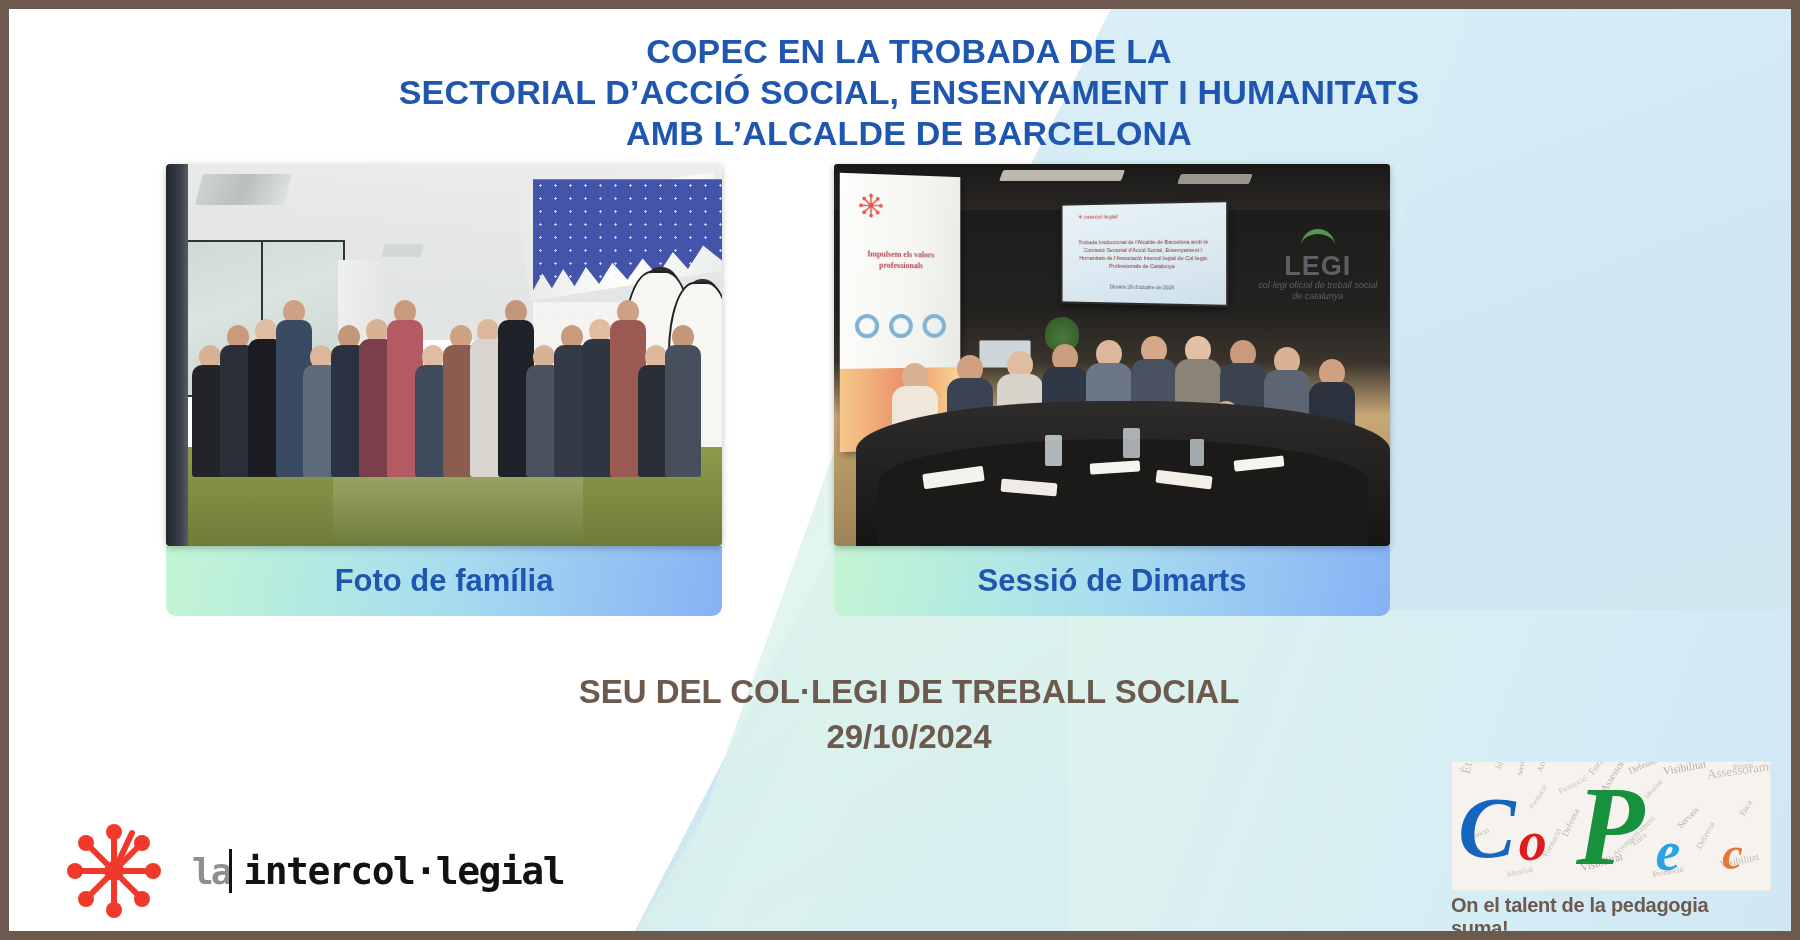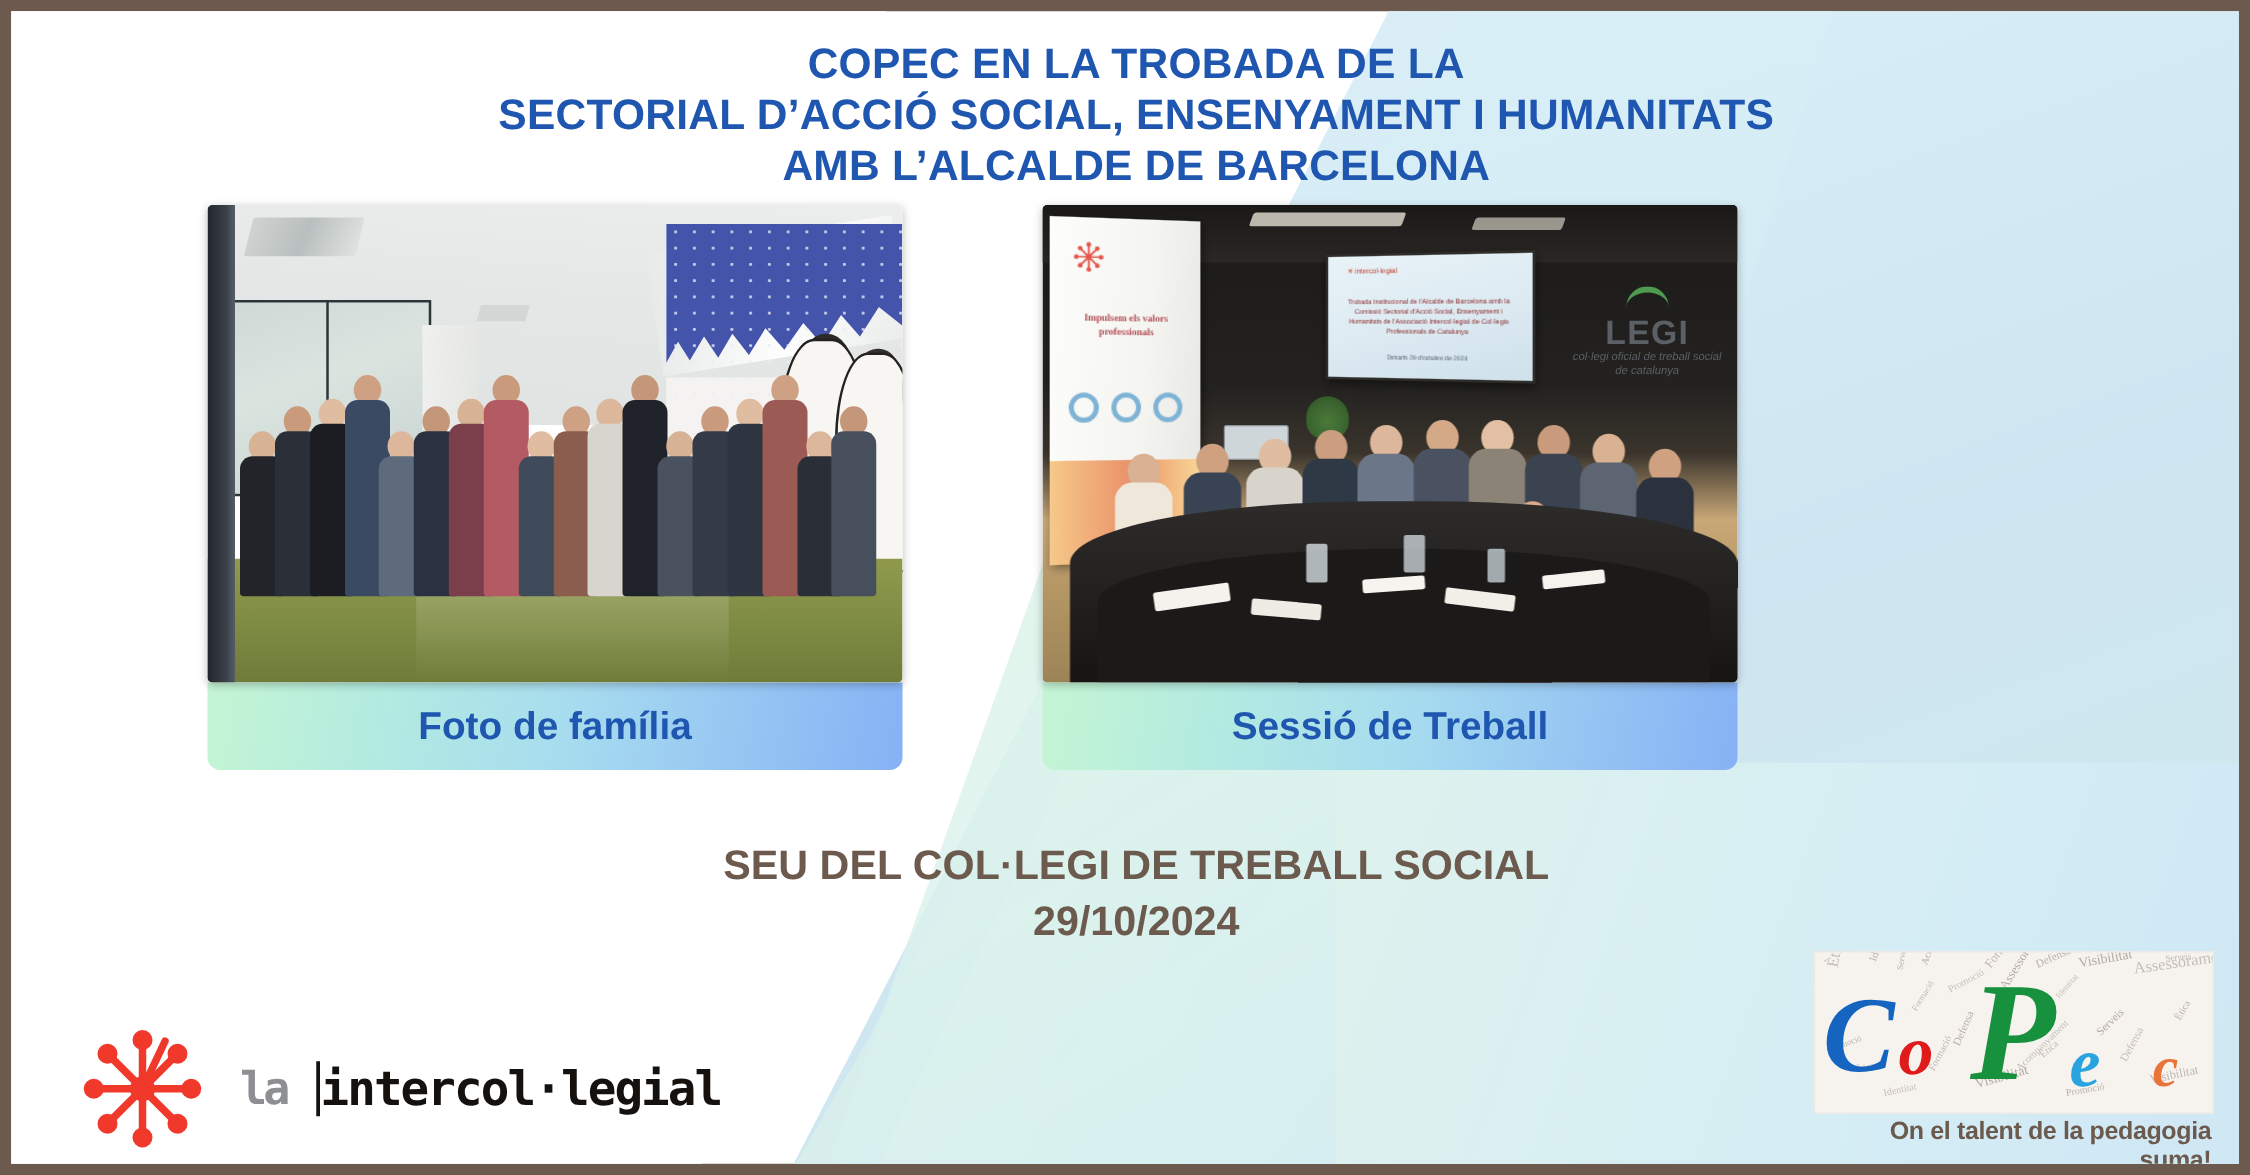--- a/index.html
+++ b/index.html
@@ -188,31 +188,31 @@
   .footer-text .ft-date{font-size:33px;}
 
   
   #logo-intercollegial{position:absolute;left:55px;top:812px;width:410px;height:100px;z-index:7;
     display:flex;align-items:center;gap:28px;}
   .ic-star{width:100px;height:100px;position:relative;flex:0 0 auto;}
   .ic-word{display:flex;align-items:center;}
   .ic-la{font-size:36px;font-weight:bold;color:#8d8f93;letter-spacing:-3px;
     font-family:"DejaVu Sans Mono",monospace;}
   .ic-main{font-size:38px;font-weight:bold;color:#14110f;letter-spacing:-1.5px;
-    font-family:"DejaVu Sans Mono",monospace;border-left:3px solid #14110f;padding-left:0;margin-left:24px;}
+    font-family:"DejaVu Sans Mono",monospace;border-left:3px solid #14110f;padding-left:11px;}
 
   
   #logo-copec{position:absolute;left:1442px;top:752px;width:318px;height:170px;z-index:7;}
   .cp-cloud{position:relative;width:318px;height:128px;
     background:#f6f3ef;overflow:hidden;border:1px solid #ece8e2;}
   .cp-words{position:absolute;inset:0;}
   .cp-words span{position:absolute;color:#a79e95;font-family:"Liberation Serif",serif;white-space:nowrap;}
   .cp-letters{position:absolute;inset:0;font-family:"Liberation Serif",serif;font-style:italic;font-weight:bold;}
   .cp-letters span{position:absolute;line-height:1;}
-  .cp-tag{width:318px;text-align:right;font-size:20px;font-weight:bold;
+  .cp-tag{width:318px;text-align:left;font-size:20px;font-weight:bold;
     color:#6b5a4d;margin-top:3px;letter-spacing:-.3px;}
 </style>
 </head>
 <body>
 
 <div id="slide">
 
   <div class="bg-layer">
     <div class="wedge-right"></div>
     <div class="wedge-mid"></div>
@@ -432,21 +432,21 @@
           <div style="position: absolute; left: 16%; top: 80%; width: 11%; height: 4%; background: rgb(244, 242, 236); border-radius: 2px; transform: rotate(-8deg);"></div>
           <div style="position: absolute; left: 30%; top: 83%; width: 10%; height: 3.5%; background: rgb(238, 236, 228); border-radius: 2px; transform: rotate(5deg);"></div>
           <div style="position: absolute; left: 46%; top: 78%; width: 9%; height: 3%; background: rgb(246, 244, 238); border-radius: 2px; transform: rotate(-4deg);"></div>
           <div style="position: absolute; left: 58%; top: 81%; width: 10%; height: 3.5%; background: rgb(241, 239, 232); border-radius: 2px; transform: rotate(7deg);"></div>
           <div style="position: absolute; left: 72%; top: 77%; width: 9%; height: 3%; background: rgb(245, 243, 237); border-radius: 2px; transform: rotate(-6deg);"></div>
           <div style="position: absolute; left: 38%; top: 71%; width: 3%; height: 8%; background: rgba(225, 235, 240, 0.75); border-radius: 2px; transform: rotate(0deg);"></div>
           <div style="position: absolute; left: 52%; top: 69%; width: 3%; height: 8%; background: rgba(225, 235, 240, 0.7); border-radius: 2px; transform: rotate(0deg);"></div>
           <div style="position: absolute; left: 64%; top: 72%; width: 2.6%; height: 7%; background: rgba(220, 232, 238, 0.7); border-radius: 2px; transform: rotate(0deg);"></div>
         </div>
     </div>
-    <div class="caption">Sessió de Treball</div>
+    <div class="caption">Sessió de Dimarts</div>
   </div>
 
   <div class="footer-text">
     <div>SEU DEL COL·LEGI DE TREBALL SOCIAL</div>
     <div class="ft-date">29/10/2024</div>
   </div>
 
   <div id="logo-intercollegial">
     <div class="ic-star">
       <svg viewBox="0 0 100 100" width="100" height="100" aria-hidden="true">

